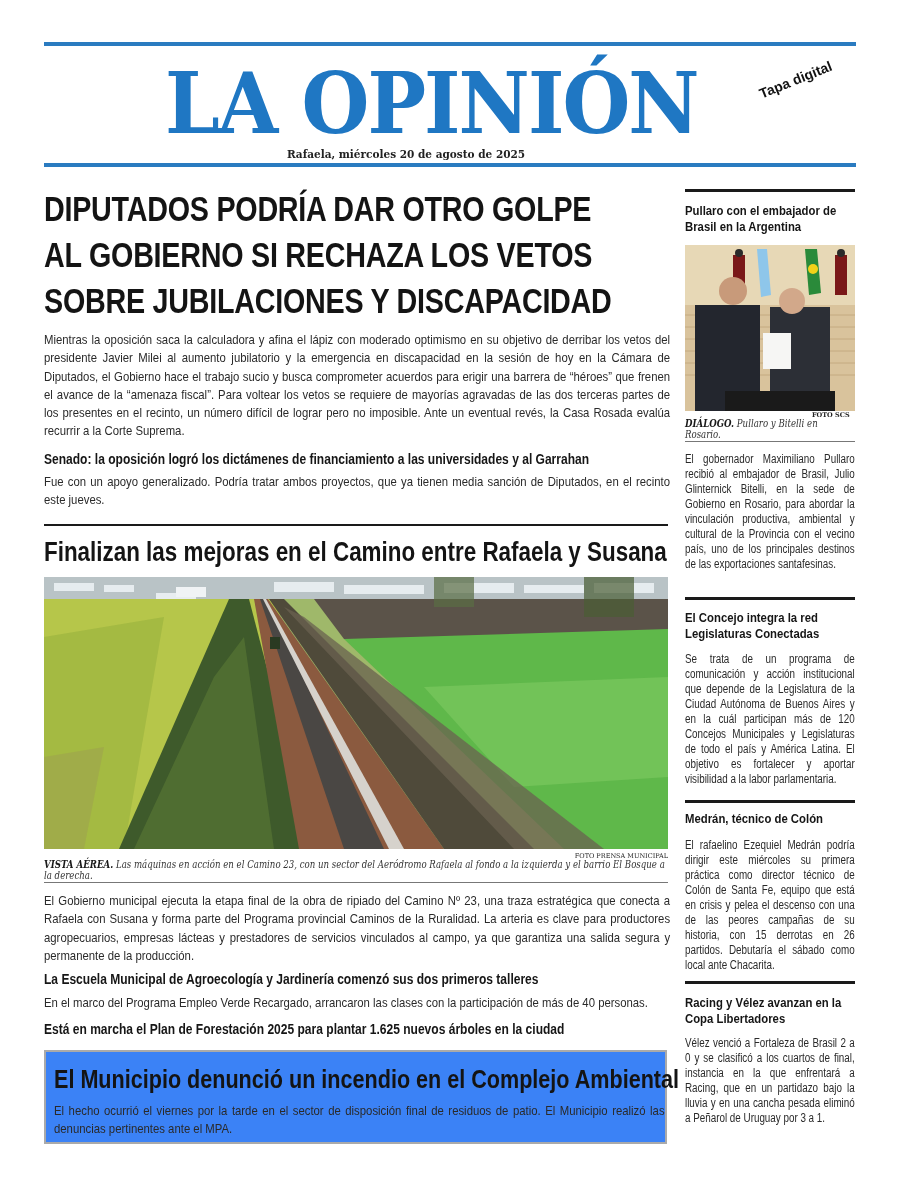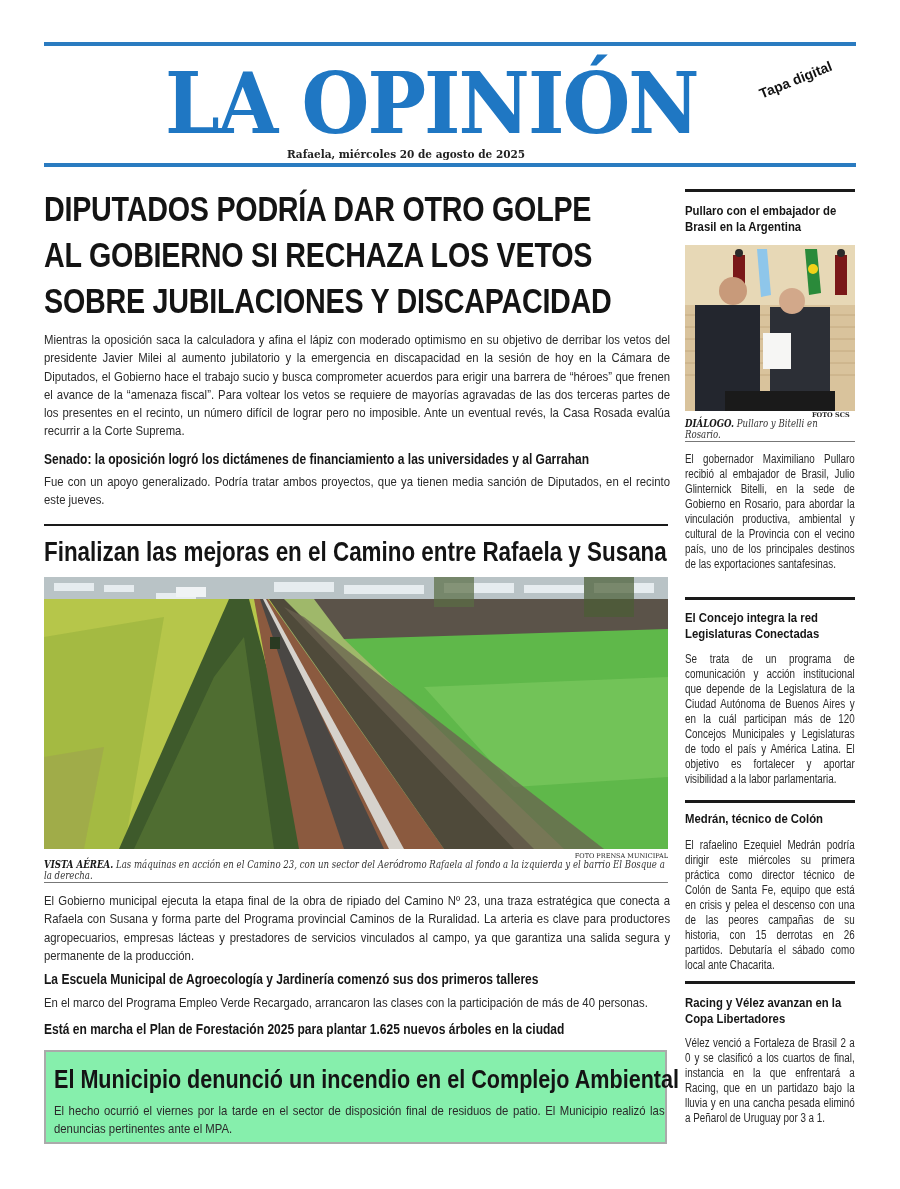--- a/index.html
+++ b/index.html
@@ -40,21 +40,21 @@
   #caption-1 { position: absolute; left: 44px; top: 859px; width: 760px; font-family: "DejaVu Serif", serif; font-style: italic;
                font-size: 10.5px; line-height: 10.5px; color: #333; transform: scaleX(0.82); transform-origin: left top; }
   #caption-1 b { font-weight: bold; color: #1a1a1a; }
   #rule-cap1 { position: absolute; left: 44px; top: 882px; width: 624px; height: 1px; background: #777; }
 
   #camino-body { position: absolute; left: 44px; top: 892px; width: 728px; }
   #escuela-head { position: absolute; left: 44px; top: 971px; }
   #escuela-body { position: absolute; left: 44px; top: 994px; width: 738px; white-space: nowrap; }
   #forest-head { position: absolute; left: 44px; top: 1021px; }
 
-  #incendio-box { position: absolute; left: 44px; top: 1050px; width: 623px; height: 94px; border: 2px solid #aaa; background: #86efac; }
+  #incendio-box { position: absolute; left: 44px; top: 1050px; width: 623px; height: 94px; border: 2px solid #aaa; background: #3b82f6; }
   #incendio-head { position: absolute; left: 8px; top: 12px; font-family: "Liberation Sans", sans-serif; font-weight: bold;
                    font-size: 26px; color: #141414; transform: scaleX(0.83); transform-origin: left top; white-space: nowrap; }
   #incendio-body { position: absolute; left: 8px; top: 50px; width: 710px; }
 
   
   .side { position: absolute; left: 685px; width: 170px; }
   .side-rule { position: absolute; left: 685px; width: 170px; height: 3px; background: #1a1a1a; }
   .side-head { font-family: "Liberation Sans", sans-serif; font-weight: bold; font-size: 13.5px; line-height: 16px; color: #151515;
                transform: scaleX(0.84); transform-origin: left top; width: 205px; }
   .side-body { font-family: "Liberation Sans", sans-serif; font-size: 12px; line-height: 15px; color: #2a2a2a;

